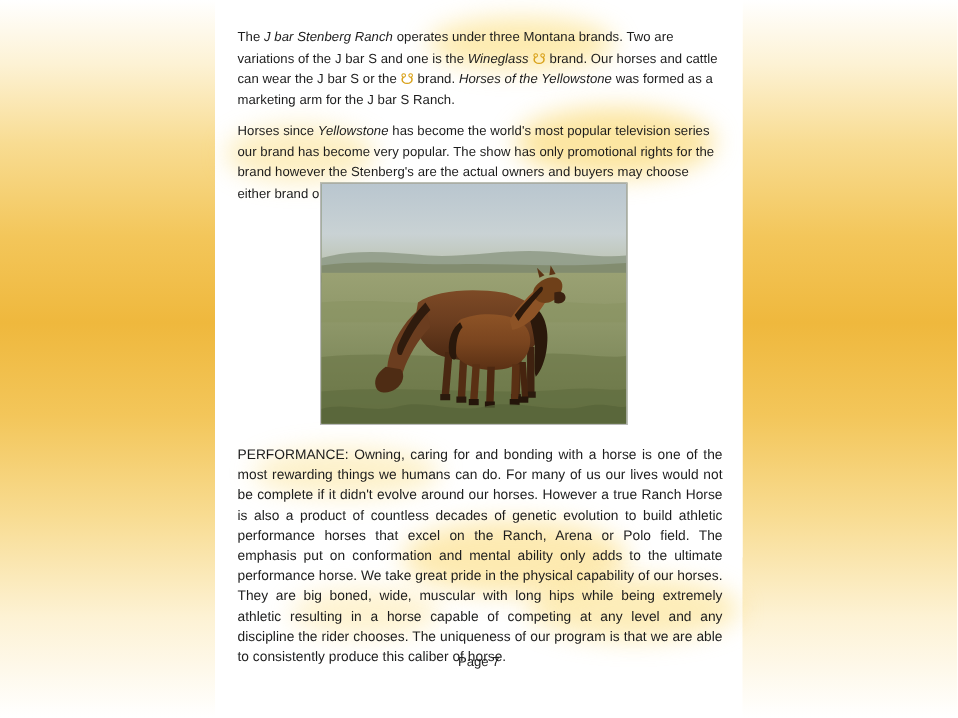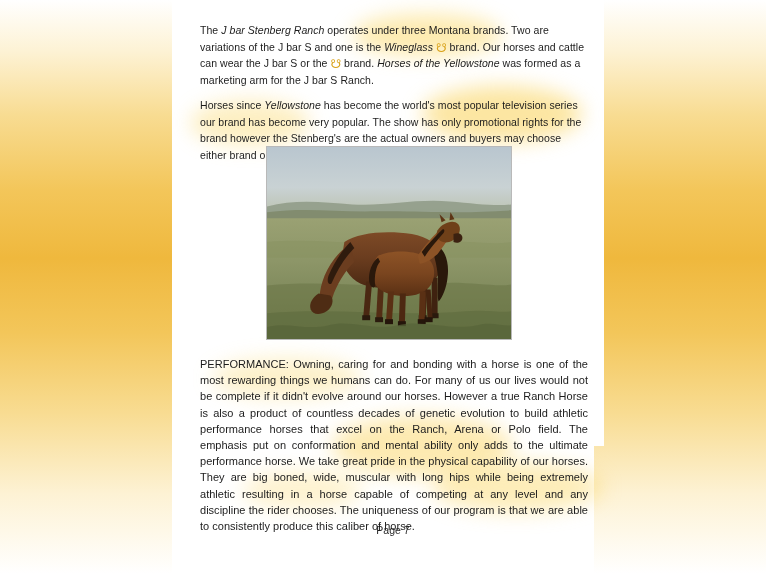--- a/index.html
+++ b/index.html
@@ -35,21 +35,21 @@
       #f3c65a 58%,
       #f8dc92 72%,
       #fdf2d4 86%,
       #ffffff 100%);
   }
   .side-band.left { left: 0; }
   .side-band.right { right: 0; width: 172px; }
 
   .page {
     position: absolute;
-    left: 182px;
+    left: 172px;
     top: 0;
     width: 422px;
     height: 446px;
     background: #ffffff;
   }
 
   .page-inner {
     position: absolute;
     left: 0;
     top: 0;

